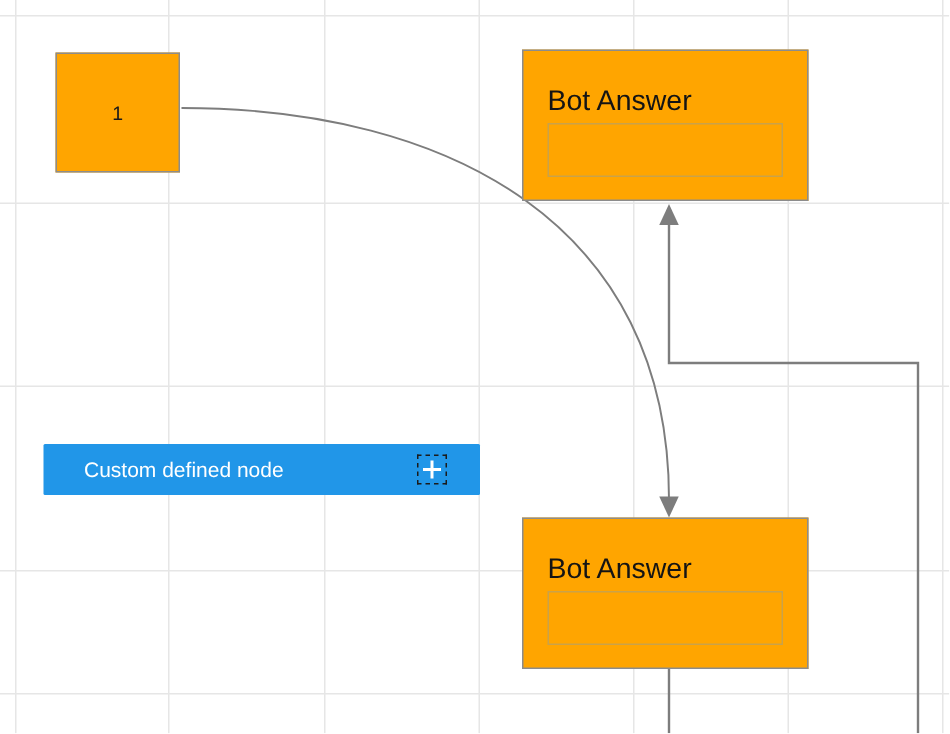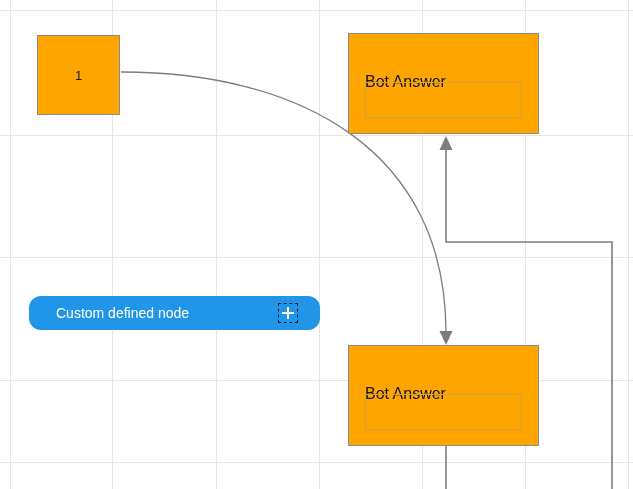--- a/index.html
+++ b/index.html
@@ -71,42 +71,42 @@
     color: #1a1a1a;
     line-height: 1;
   }
 
   .node-card {
     padding: 0;
   }
   .node-card-title {
     position: absolute;
     left: 16px;
-    top: 40px;
-    font-size: 16px;
+    top: 24px;
+    font-size: 19px;
     color: #141414;
     line-height: 1;
     white-space: nowrap;
   }
   .node-card-slot {
     position: absolute;
     left: 16px;
     top: 48px;
     right: 16px;
     height: 36px;
     border: 1px solid #c9a24a;
     box-sizing: border-box;
   }
 
   
   .node-blue {
     background: #2196E8;
     display: flex;
     align-items: center;
-    border-radius: 12px;
+    border-radius: 1px;
   }
   .node-blue-label {
     margin-left: 27px;
     font-size: 14px;
     color: #ffffff;
     line-height: 1;
     white-space: nowrap;
   }
   .node-blue-add {
     position: absolute;

